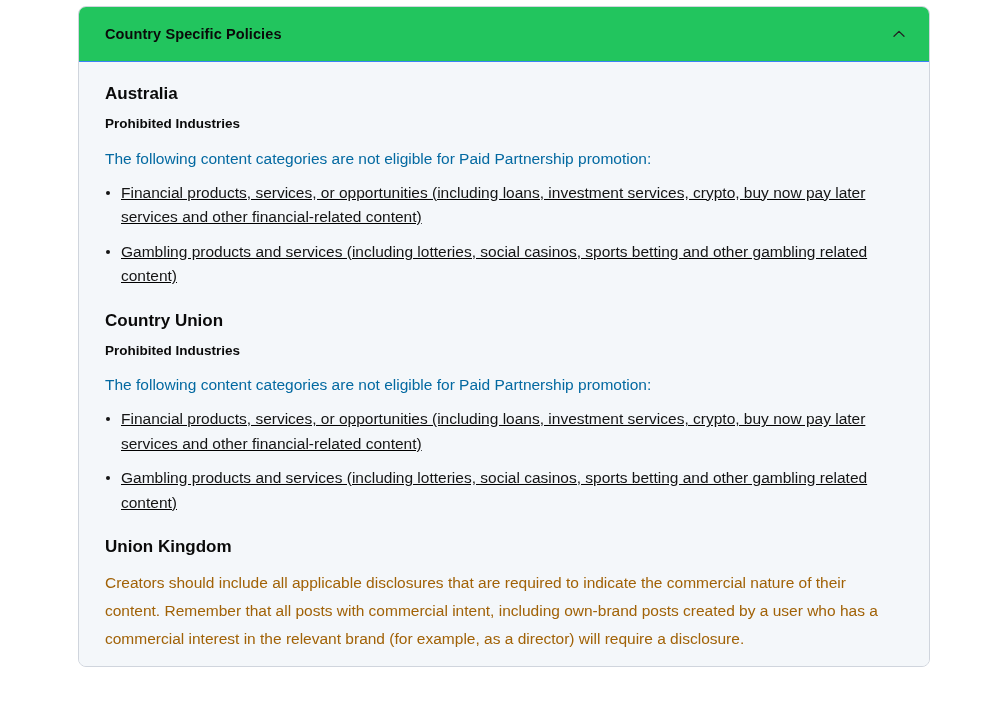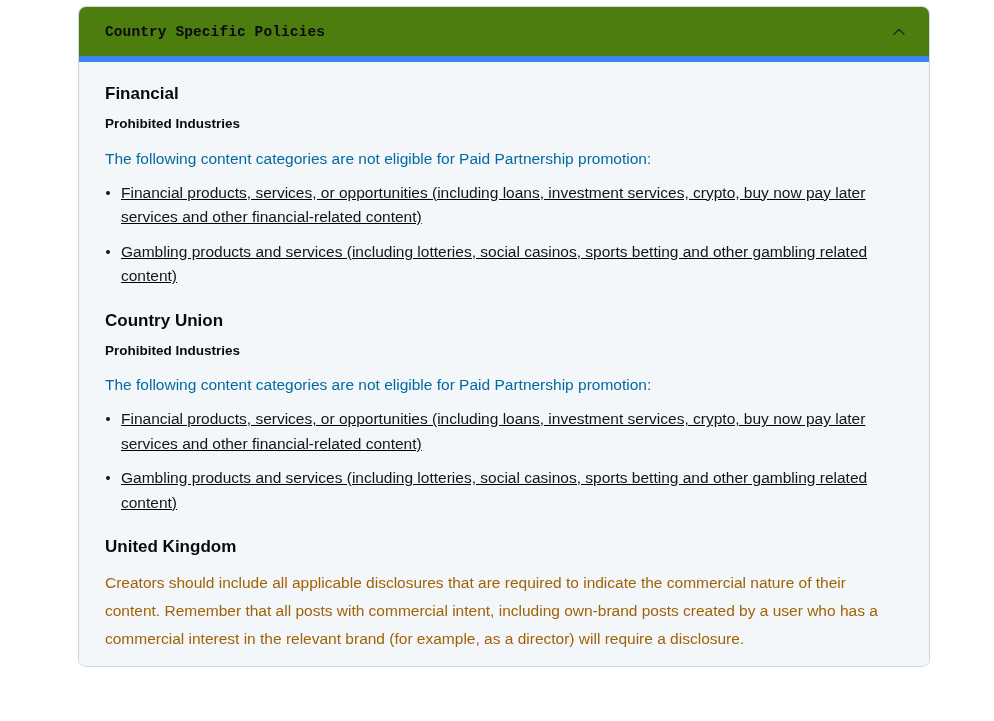--- a/index.html
+++ b/index.html
@@ -30,25 +30,24 @@
     box-sizing: border-box;
     overflow: hidden;
   }
 
   .panel-header {
     display: flex;
     align-items: center;
     justify-content: space-between;
     height: 55px;
     padding: 0 22px 0 26px;
-    background: #4d7c0f;
-    border-bottom: 6px solid #3b82f6;
+    background: #22c55e;
+    border-bottom: 1px solid #3b82f6;
     box-sizing: border-box;
     cursor: pointer;
-    font-family: Liberation Mono, monospace;
   }
 
   .panel-header-title {
     font-size: 14.5px;
     font-weight: bold;
     color: #0a0a0a;
     letter-spacing: 0.1px;
   }
 
   .chevron {
@@ -138,39 +137,39 @@
       <span class="chevron">
         <svg viewBox="0 0 16 16" width="16" height="16" aria-hidden="true">
           <path d="M3 10.2 L8 5.4 L13 10.2" fill="none" stroke="currentColor" stroke-width="1.3" stroke-linecap="round" stroke-linejoin="round"></path>
         </svg>
       </span>
     </div>
 
     <div class="panel-body">
 
       <div class="country-block">
-        <div class="country-title">Financial</div>
+        <div class="country-title">Australia</div>
         <div class="subhead">Prohibited Industries</div>
         <p class="para">The following content categories are not eligible for Paid Partnership promotion:</p>
         <ul class="bullets">
           <li>Financial products, services, or opportunities (including loans, investment services, crypto, buy now pay later services and other financial-related content)</li>
           <li>Gambling products and services (including lotteries, social casinos, sports betting and other gambling related content)</li>
         </ul>
       </div>
 
       <div class="country-block">
         <div class="country-title">Country Union</div>
         <div class="subhead">Prohibited Industries</div>
         <p class="para">The following content categories are not eligible for Paid Partnership promotion:</p>
         <ul class="bullets">
           <li>Financial products, services, or opportunities (including loans, investment services, crypto, buy now pay later services and other financial-related content)</li>
           <li>Gambling products and services (including lotteries, social casinos, sports betting and other gambling related content)</li>
         </ul>
       </div>
 
       <div class="country-block">
-        <div class="country-title">United Kingdom</div>
+        <div class="country-title">Union Kingdom</div>
         <p class="long-para">Creators should include all applicable disclosures that are required to indicate the commercial nature of their content. Remember that all posts with commercial intent, including own-brand posts created by a user who has a commercial interest in the relevant brand (for example, as a director) will require a disclosure.</p>
       </div>
 
     </div>
   </div>
 </div>
 
 </body></html>

